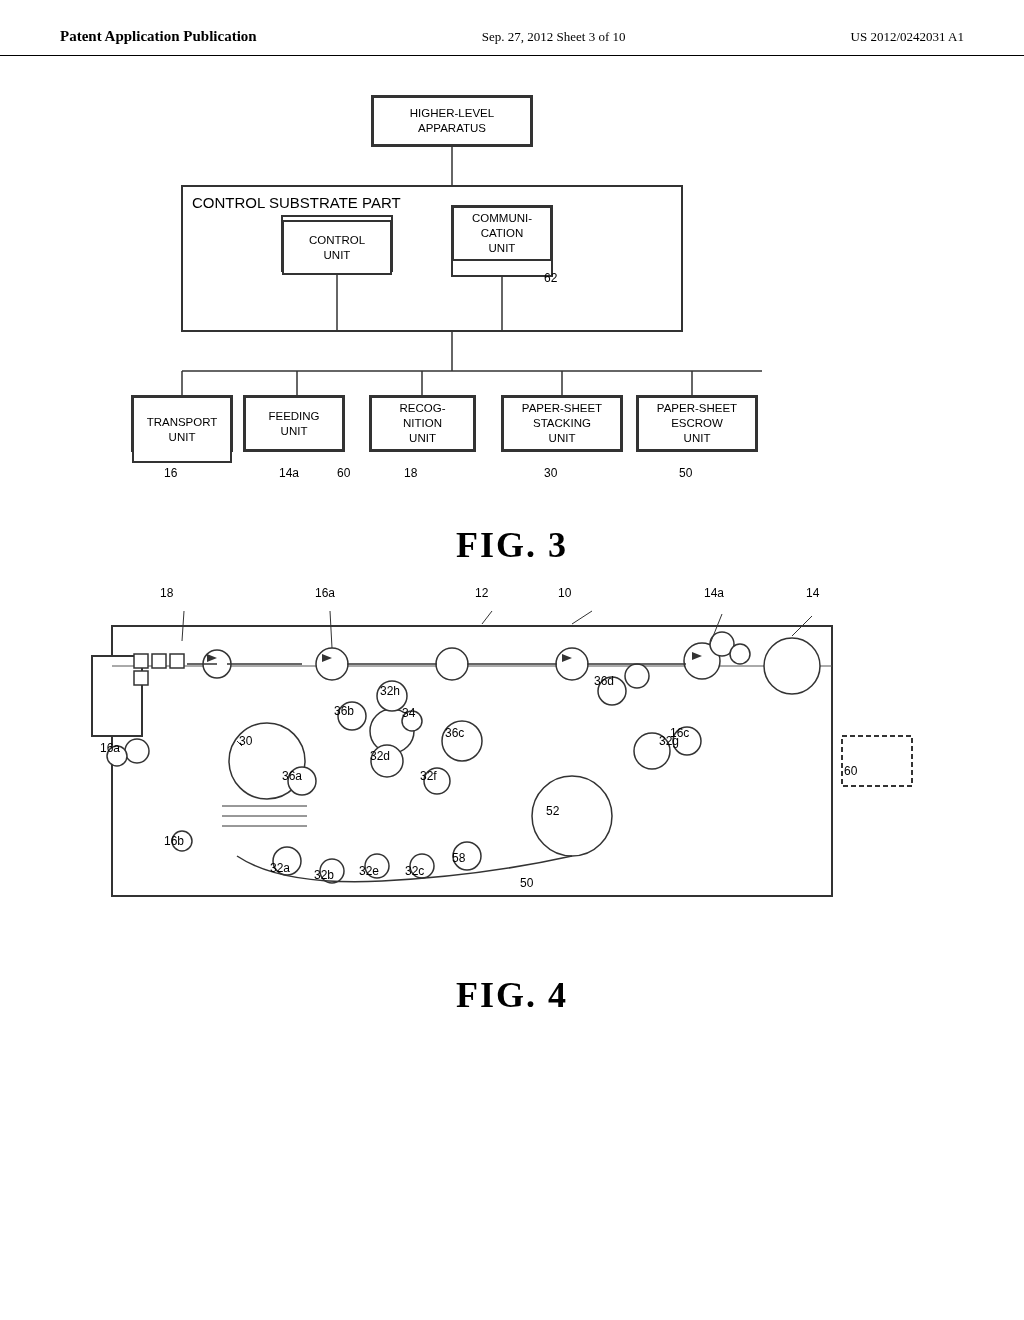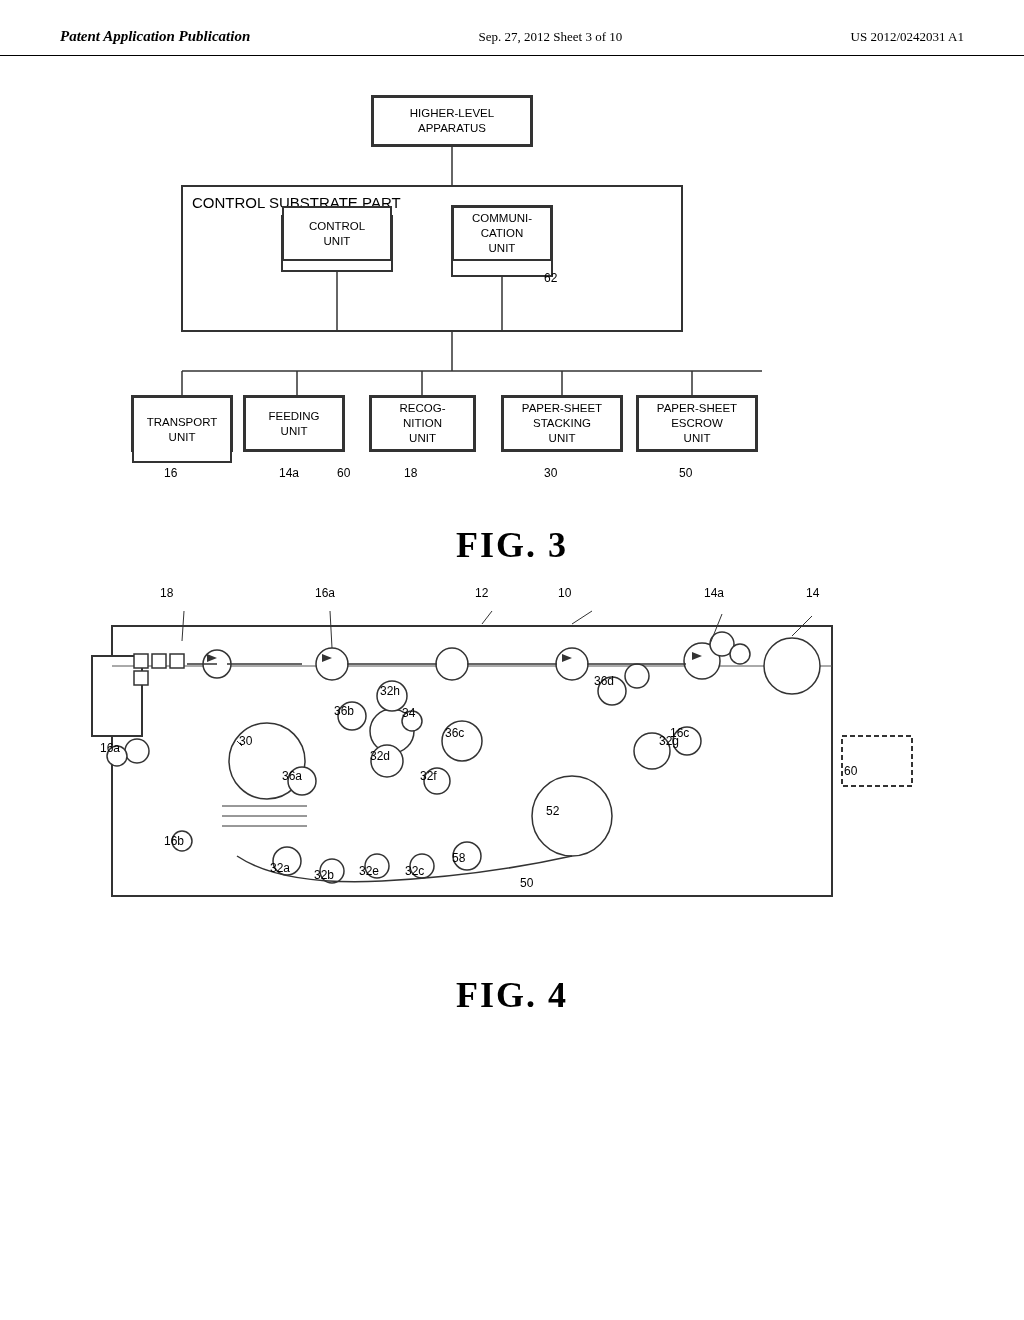--- a/index.html
+++ b/index.html
@@ -16,21 +16,20 @@
     .header {
       display: flex;
       justify-content: space-between;
       align-items: baseline;
       padding: 28px 60px 10px 60px;
       border-bottom: 1px solid #000;
       font-size: 14px;
     }
     .header-left {
       font-weight: bold;
-      font-style: italic;
       font-size: 15px;
     }
     .header-center {
       font-size: 13px;
     }
     .header-right {
       font-size: 13px;
     }
 
     
@@ -141,21 +140,21 @@
       <rect x="555" y="310" width="120" height="55" fill="white" stroke="#333" stroke-width="2"></rect>
     </svg>
 
     <div class="diag-box" style="left:290px;top:10px;width:160px;height:50px;">
       <span style="white-space:pre-line;">HIGHER-LEVEL
 APPARATUS</span>
     </div>
     <div style="position:absolute;left:100px;top:100px;width:500px;height:145px;">
       <span style="position:absolute;top:8px;left:10px;font-size:15px;font-family:Arial,sans-serif;">CONTROL SUBSTRATE PART</span>
     </div>
-    <div class="diag-box" style="left:200px;top:120px;width:110px;height:55px;">
+    <div class="diag-box" style="left:200px;top:134px;width:110px;height:55px;">
       <span style="white-space:pre-line;">CONTROL
 UNIT</span>
     </div>
     <div class="diag-box" style="left:370px;top:120px;width:100px;height:55px;">
       <span style="white-space:pre-line;">COMMUNI-
 CATION
 UNIT</span>
     </div>
     <div class="diag-box" style="left:50px;top:310px;width:100px;height:67px;">
       <span style="white-space:pre-line;">TRANSPORT

